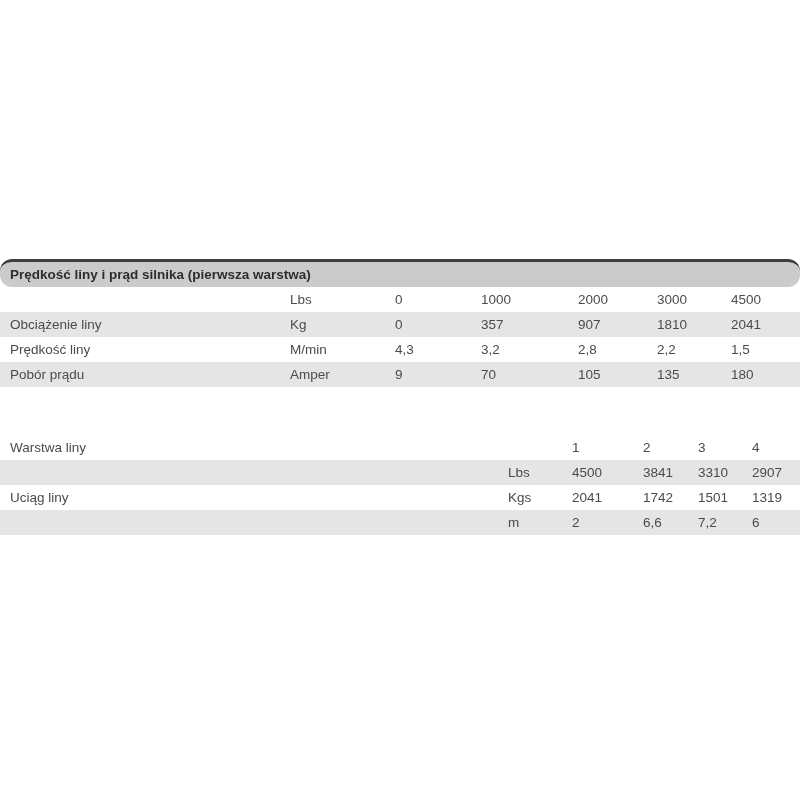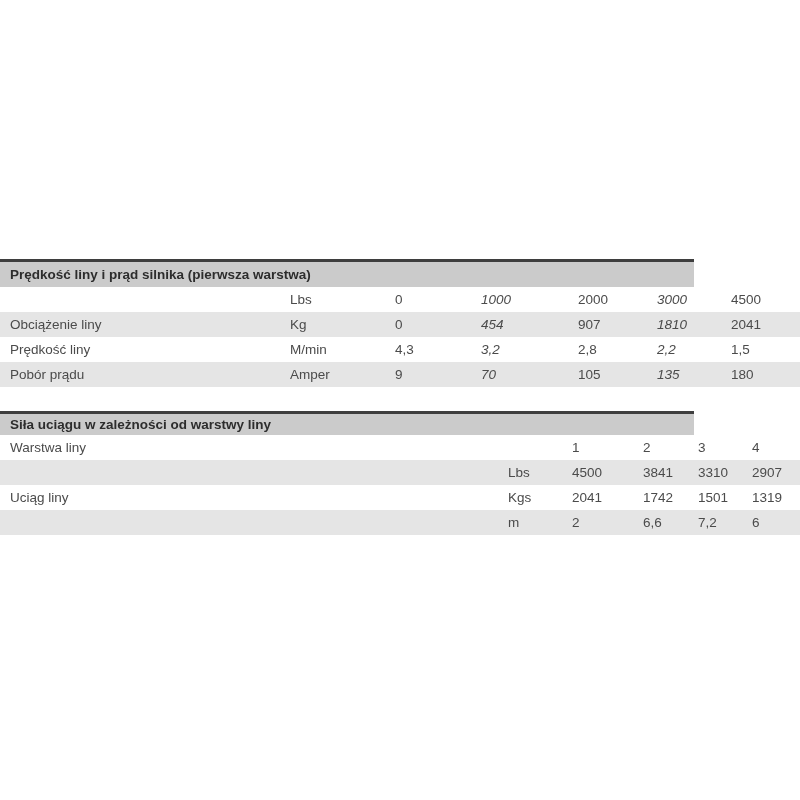--- a/index.html
+++ b/index.html
@@ -2,36 +2,37 @@
 <html><head>
 <meta charset="utf-8">
 <style>
   html,body{margin:0;padding:0;background:#ffffff;}
   .page{
     position:relative;width:800px;height:800px;background:#ffffff;overflow:hidden;
     font-family:"Liberation Sans","DejaVu Sans",sans-serif;
     font-size:13.5px;color:#4b4b4b;
   }
   .thead{
-    position:absolute;left:0;width:694px;box-sizing:border-box;
+    position:absolute;left:0;width:800px;box-sizing:border-box;
     border-top:3px solid #3e3e3e;background:#cbcbcb;
     font-weight:700;color:#2d2d2d;padding-left:10px;
     white-space:nowrap;
+    border-radius:12px;
   }
   .thead.t1h{top:259px;height:28px;line-height:25px;}
   .thead.t2h{top:411px;height:25px;line-height:22px;}
   .row{position:absolute;left:0;width:800px;height:25px;line-height:25px;background:#ffffff;}
   .row.alt{background:#e5e5e5;}
   .cell{position:absolute;top:0;white-space:nowrap;}
   .lab{left:10px;}
   .t1 .u{left:290px;}
   .t1 .v0{left:395px;}
-  .t1 .v1{left:481px;font-style:italic;}
+  .t1 .v1{left:481px;}
   .t1 .v2{left:578px;}
-  .t1 .v3{left:657px;font-style:italic;}
+  .t1 .v3{left:657px;}
   .t1 .v4{left:731px;}
   .t2 .u{left:508px;}
   .t2 .v0{left:572px;}
   .t2 .v1{left:643px;}
   .t2 .v2{left:698px;}
   .t2 .v3{left:752px;}
 </style>
 </head>
 <body>
 
@@ -46,21 +47,21 @@
     <span class="cell v1">1000</span>
     <span class="cell v2">2000</span>
     <span class="cell v3">3000</span>
     <span class="cell v4">4500</span>
   </div>
 
   <div class="row t1 alt" style="top:312px">
     <span class="cell lab">Obciążenie liny</span>
     <span class="cell u">Kg</span>
     <span class="cell v0">0</span>
-    <span class="cell v1">454</span>
+    <span class="cell v1">357</span>
     <span class="cell v2">907</span>
     <span class="cell v3">1810</span>
     <span class="cell v4">2041</span>
   </div>
 
   <div class="row t1" style="top:337px">
     <span class="cell lab">Prędkość liny</span>
     <span class="cell u">M/min</span>
     <span class="cell v0">4,3</span>
     <span class="cell v1">3,2</span>
@@ -72,21 +73,20 @@
   <div class="row t1 alt" style="top:362px">
     <span class="cell lab">Pobór prądu</span>
     <span class="cell u">Amper</span>
     <span class="cell v0">9</span>
     <span class="cell v1">70</span>
     <span class="cell v2">105</span>
     <span class="cell v3">135</span>
     <span class="cell v4">180</span>
   </div>
 
-  <div class="thead t2h">Siła uciągu w zależności od warstwy liny</div>
 
   <div class="row t2" style="top:435px">
     <span class="cell lab">Warstwa liny</span>
     <span class="cell u"></span>
     <span class="cell v0">1</span>
     <span class="cell v1">2</span>
     <span class="cell v2">3</span>
     <span class="cell v3">4</span>
   </div>
 

